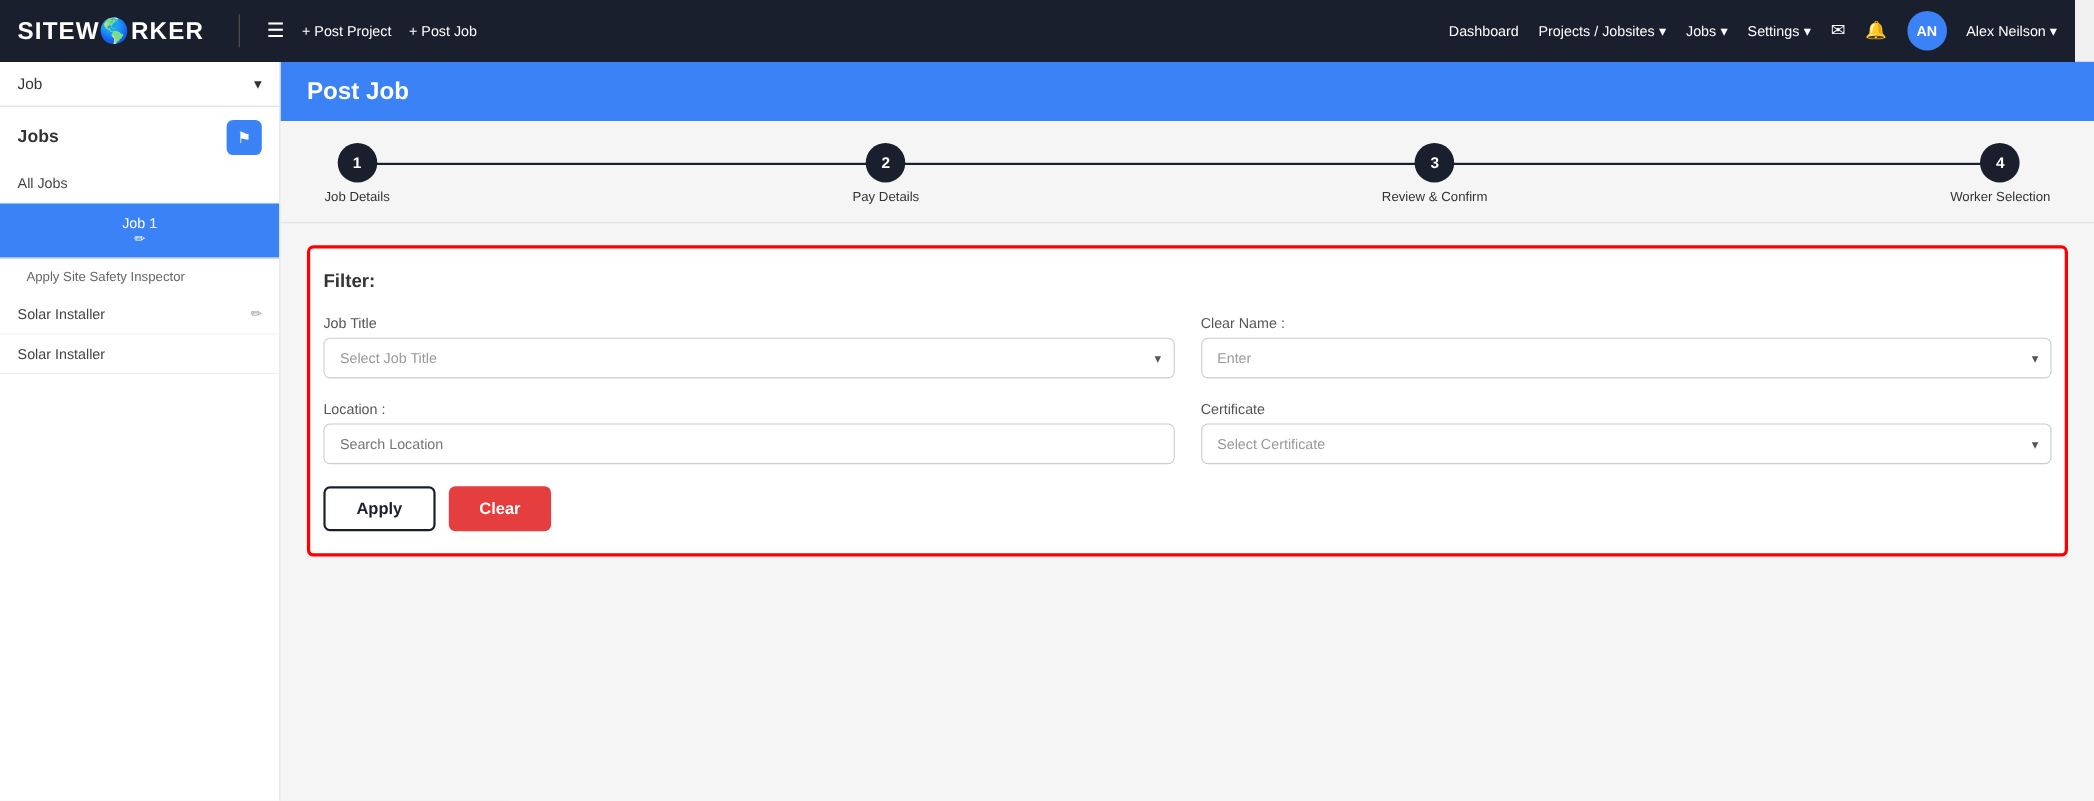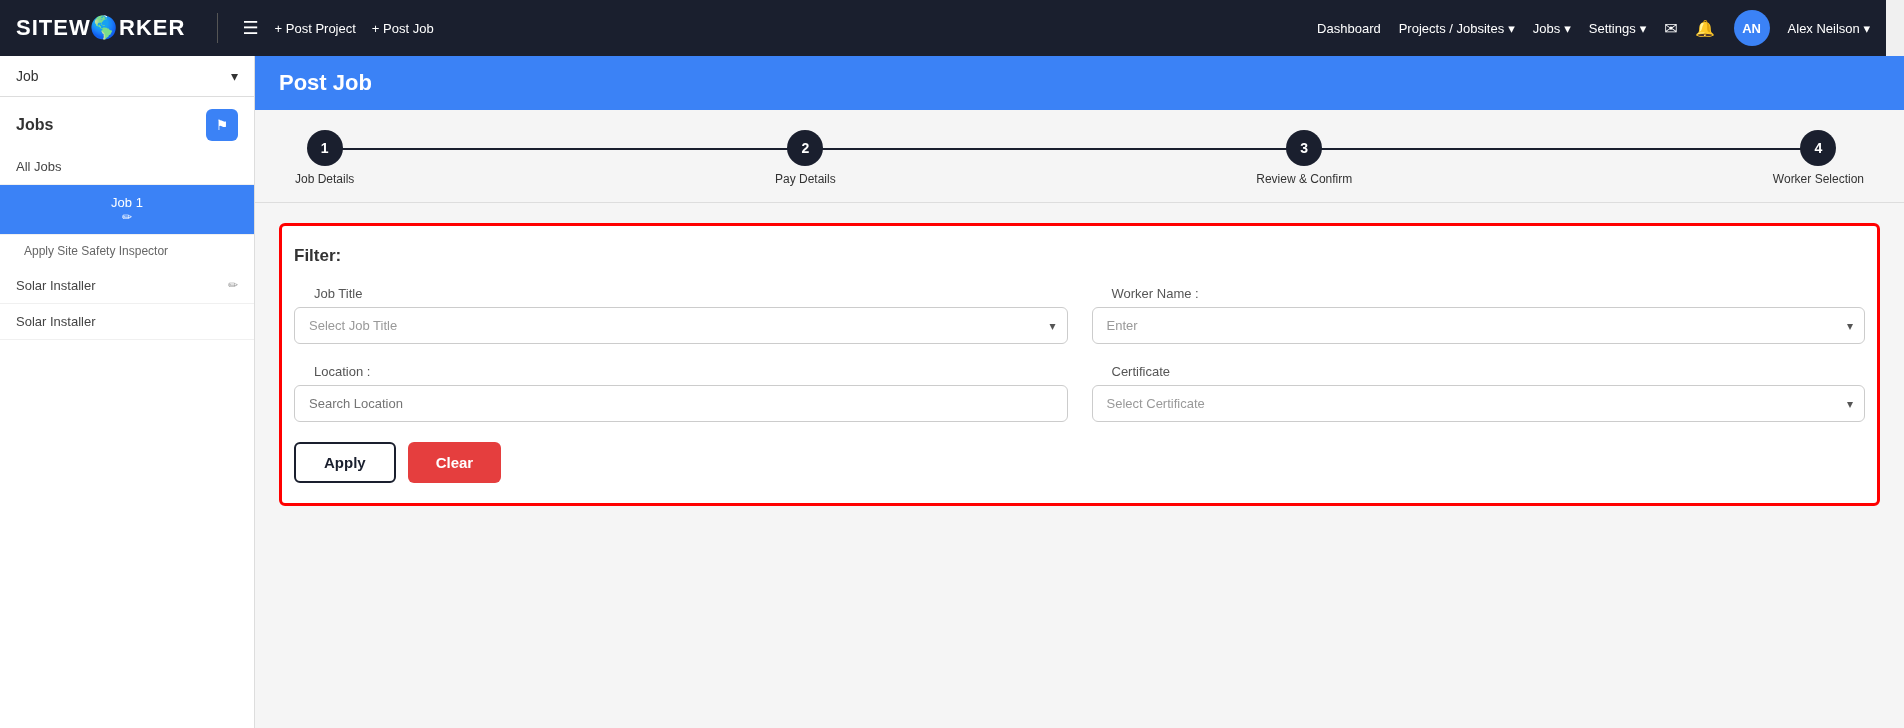--- a/index.html
+++ b/index.html
@@ -246,21 +246,20 @@
       gap: 24px;
       margin-bottom: 20px;
     }
     .filter-col {
       flex: 1;
     }
     .filter-label {
       font-size: 13px;
       color: #555;
       margin-bottom: 6px;
-      margin-left: 20px;
     }
     .filter-input {
       width: 100%;
       padding: 10px 14px;
       border: 1px solid #ccc;
       border-radius: 6px;
       font-size: 13px;
       color: #999;
       outline: none;
     }
@@ -416,21 +415,21 @@
           <div class="filter-col">
             <div class="filter-label">Job Title</div>
             <div class="select-wrapper">
               <select>
                 <option value="">Select Job Title</option>
               </select>
               <span class="select-arrow">▾</span>
             </div>
           </div>
           <div class="filter-col">
-            <div class="filter-label">Worker Name :</div>
+            <div class="filter-label">Clear Name :</div>
             <div class="select-wrapper">
               <select>
                 <option value="">Enter</option>
               </select>
               <span class="select-arrow">▾</span>
             </div>
           </div>
         </div>
 
         <div class="filter-row">

